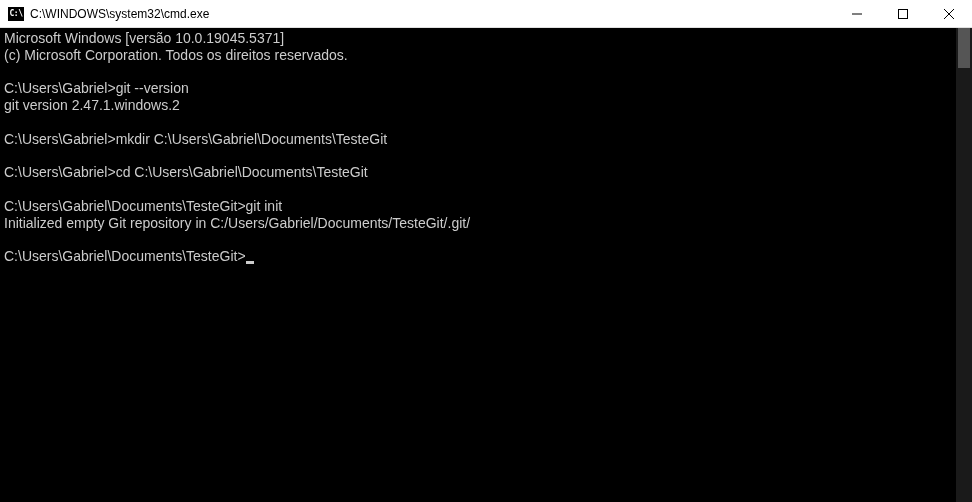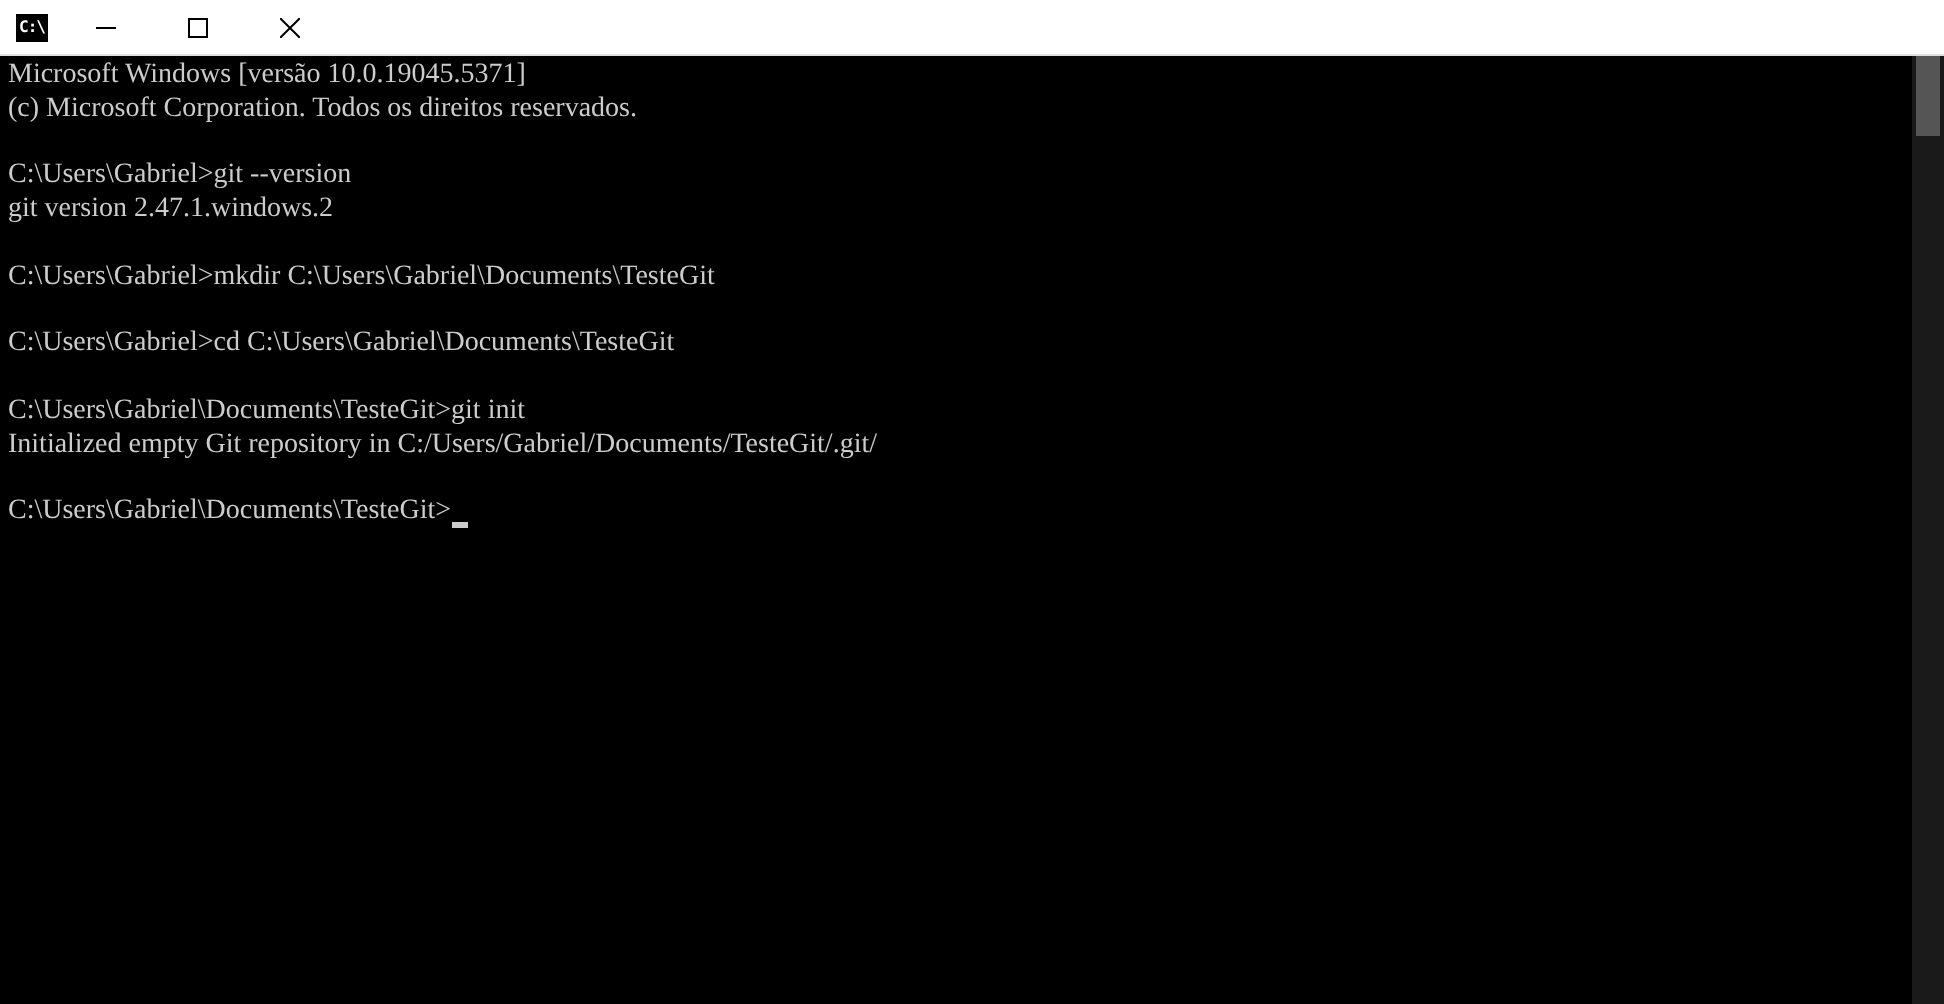--- a/index.html
+++ b/index.html
@@ -72,21 +72,21 @@
       background: #000000;
       position: relative;
       display: flex;
     }
     .terminal-content {
       flex: 1;
       padding: 2px 4px;
       color: #cccccc;
       font-size: 14px;
       line-height: 1.2;
-      font-family: Liberation Serif, serif;
+      font-family: Liberation Sans, sans-serif;
       white-space: pre;
       overflow: hidden;
     }
     .terminal-content .line {
       min-height: 16px;
     }
     .cursor {
       display: inline-block;
       width: 8px;
       height: 3px;
@@ -112,20 +112,21 @@
       height: 40px;
       background: #555555;
     }
   </style>
 </head>
 <body>
 
 <div class="window">
   <div class="titlebar">
     <div class="titlebar-icon">C:\</div>
+    <div class="titlebar-text">C:\WINDOWS\system32\cmd.exe</div>
     <div class="titlebar-controls">
       <div class="titlebar-btn">
         <svg viewBox="0 0 10 10">
             <line x1="0" y1="5" x2="10" y2="5" stroke="#000" stroke-width="1"></line>
           </svg>
       </div>
       <div class="titlebar-btn">
         <svg viewBox="0 0 10 10">
             <rect x="0.5" y="0.5" width="9" height="9" fill="none" stroke="#000" stroke-width="1"></rect>
           </svg>

